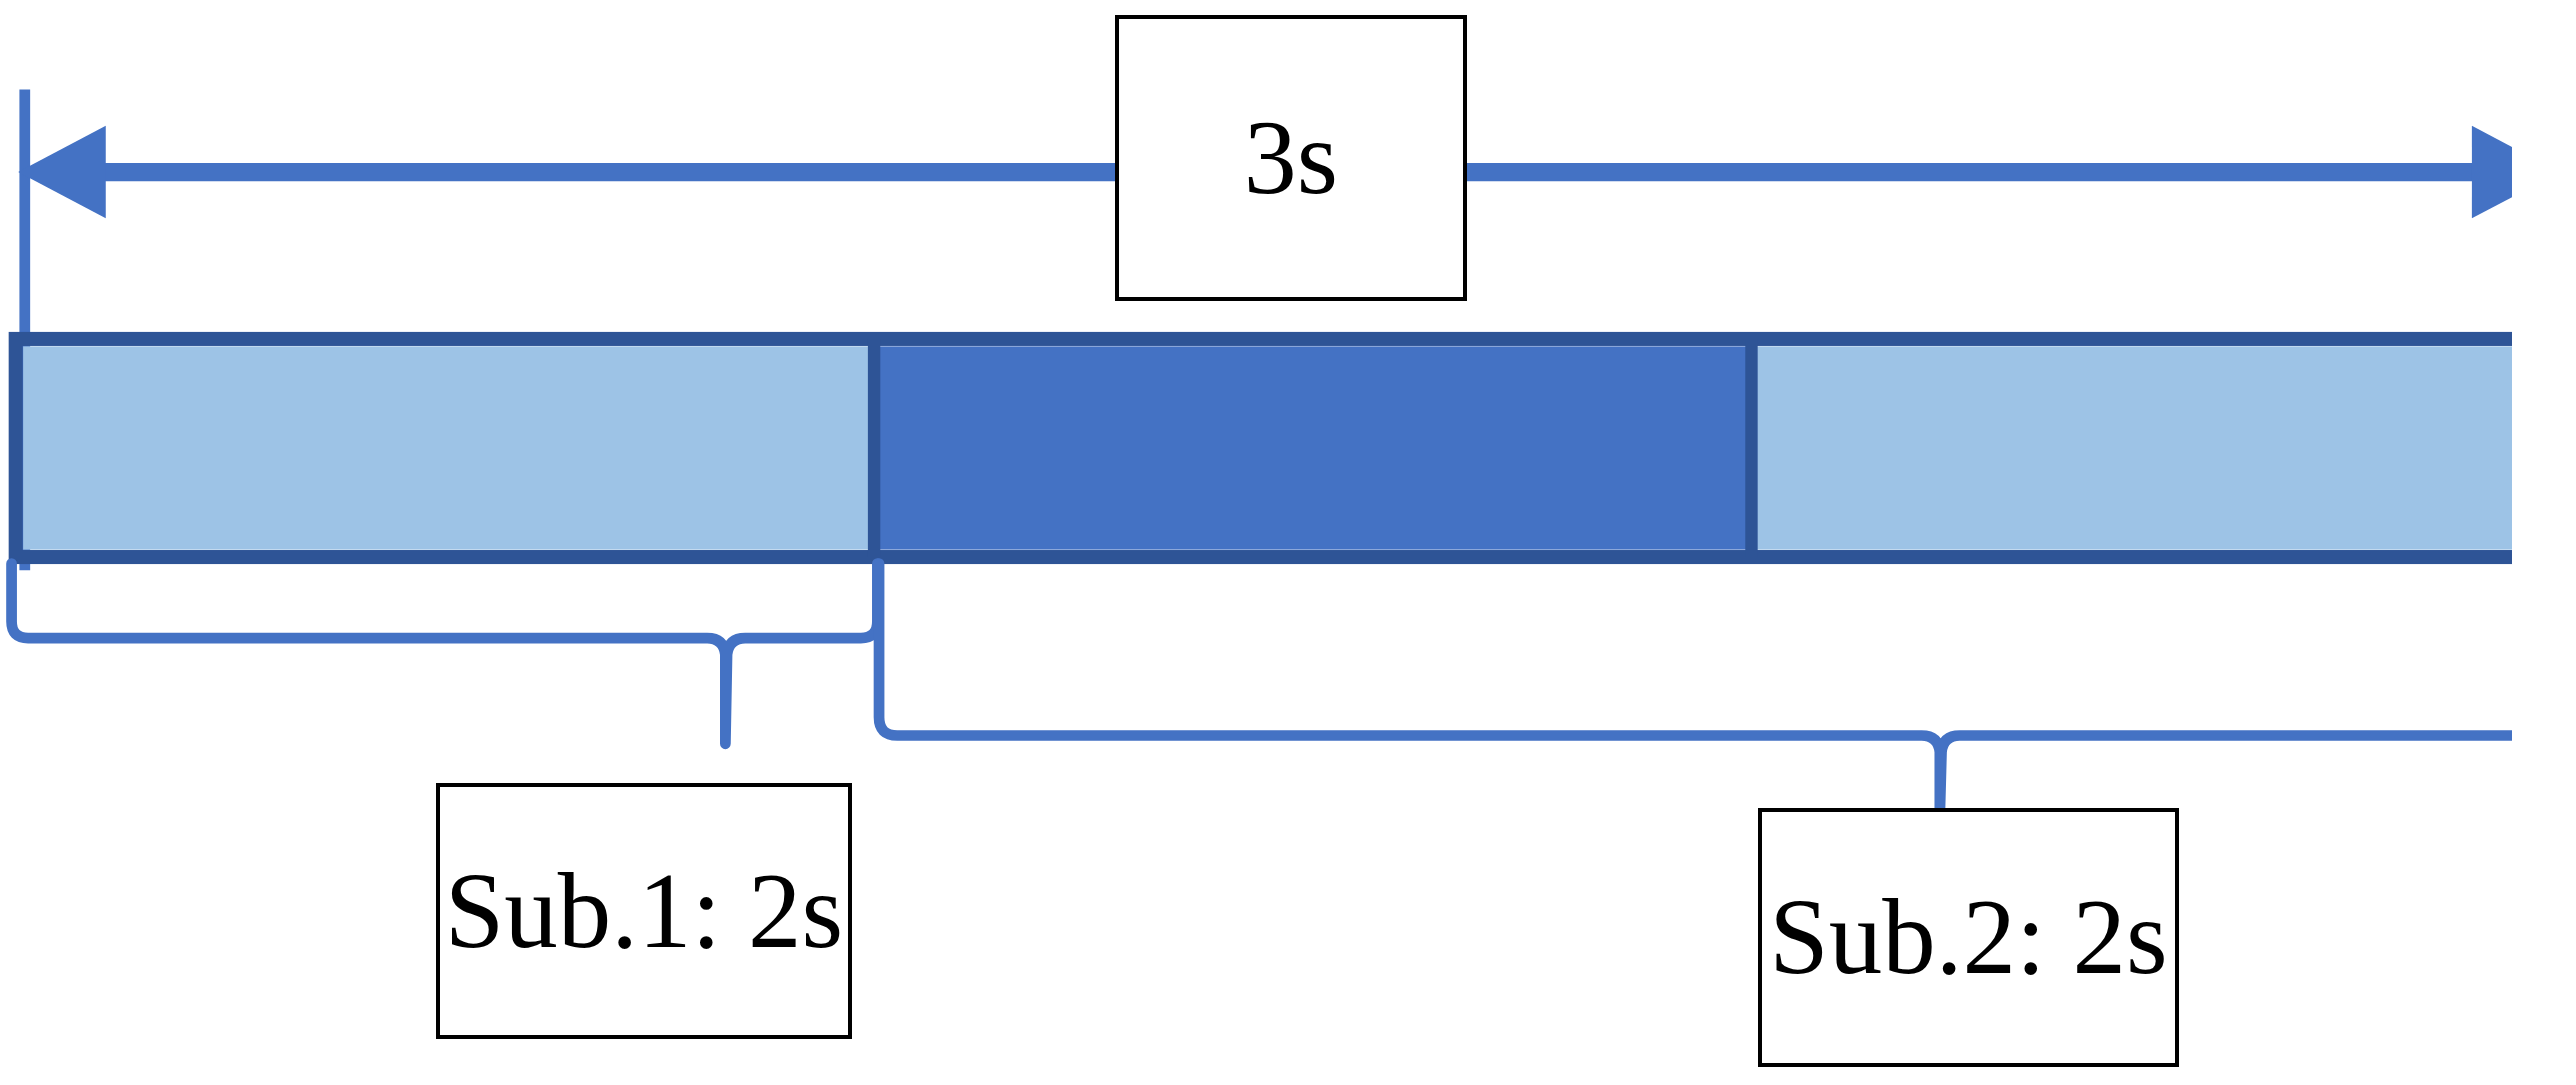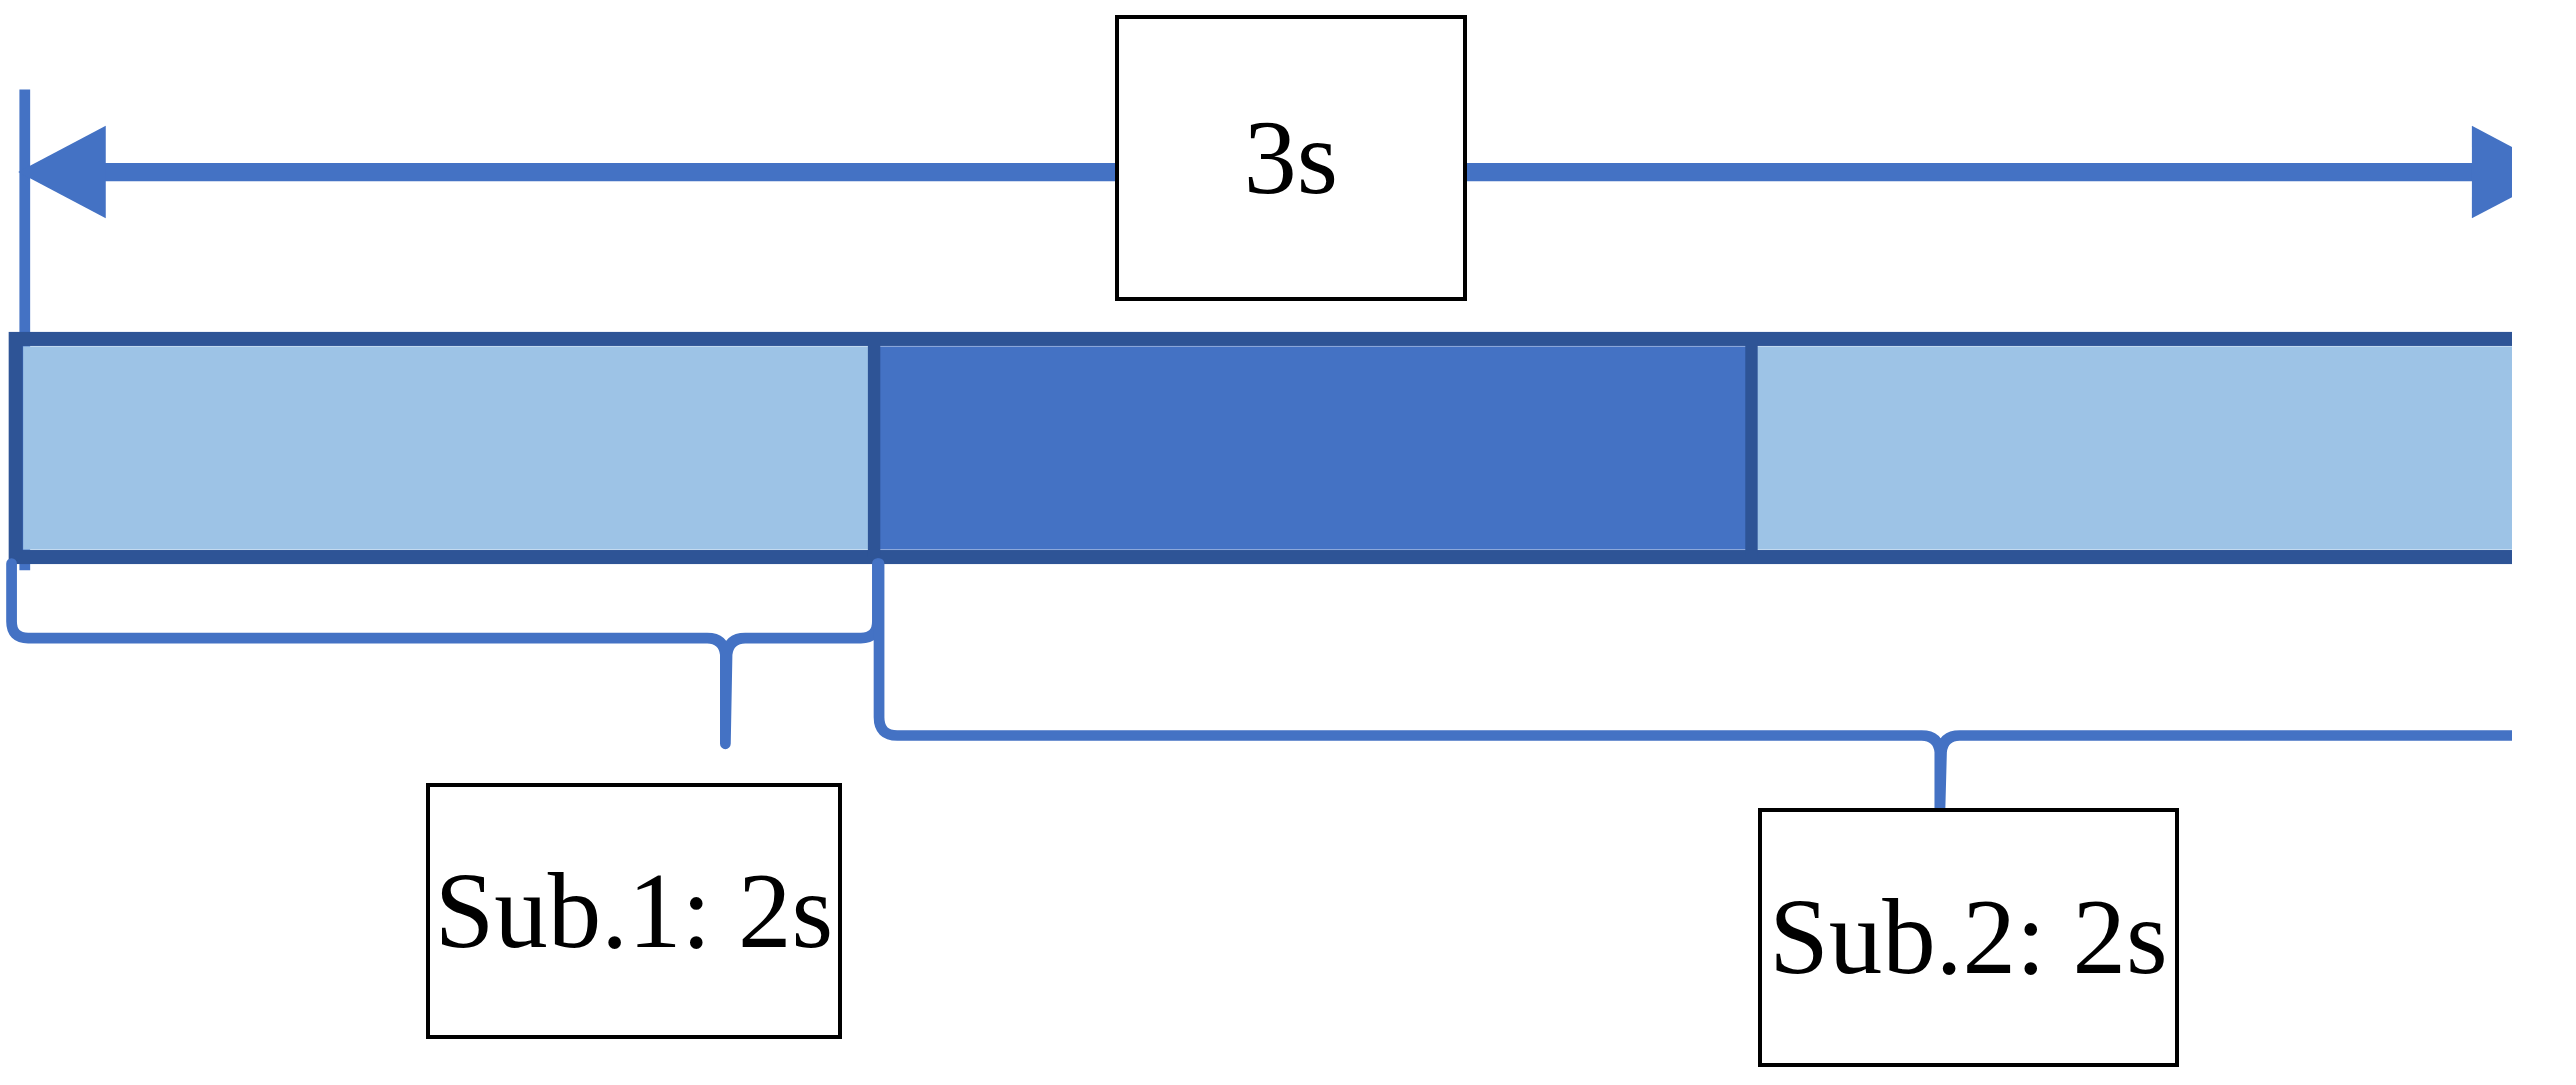--- a/index.html
+++ b/index.html
@@ -39,21 +39,21 @@
     white-space: nowrap;
   }
   #box-total {
     left: 1115px;
     top: 15px;
     width: 352px;
     height: 286px;
     font-size: 106px;
   }
   #box-sub1 {
-    left: 426px;
+    left: 436px;
     top: 783px;
     width: 416px;
     height: 256px;
     font-size: 107px;
   }
   #box-sub2 {
     left: 1758px;
     top: 808px;
     width: 421px;
     height: 259px;

